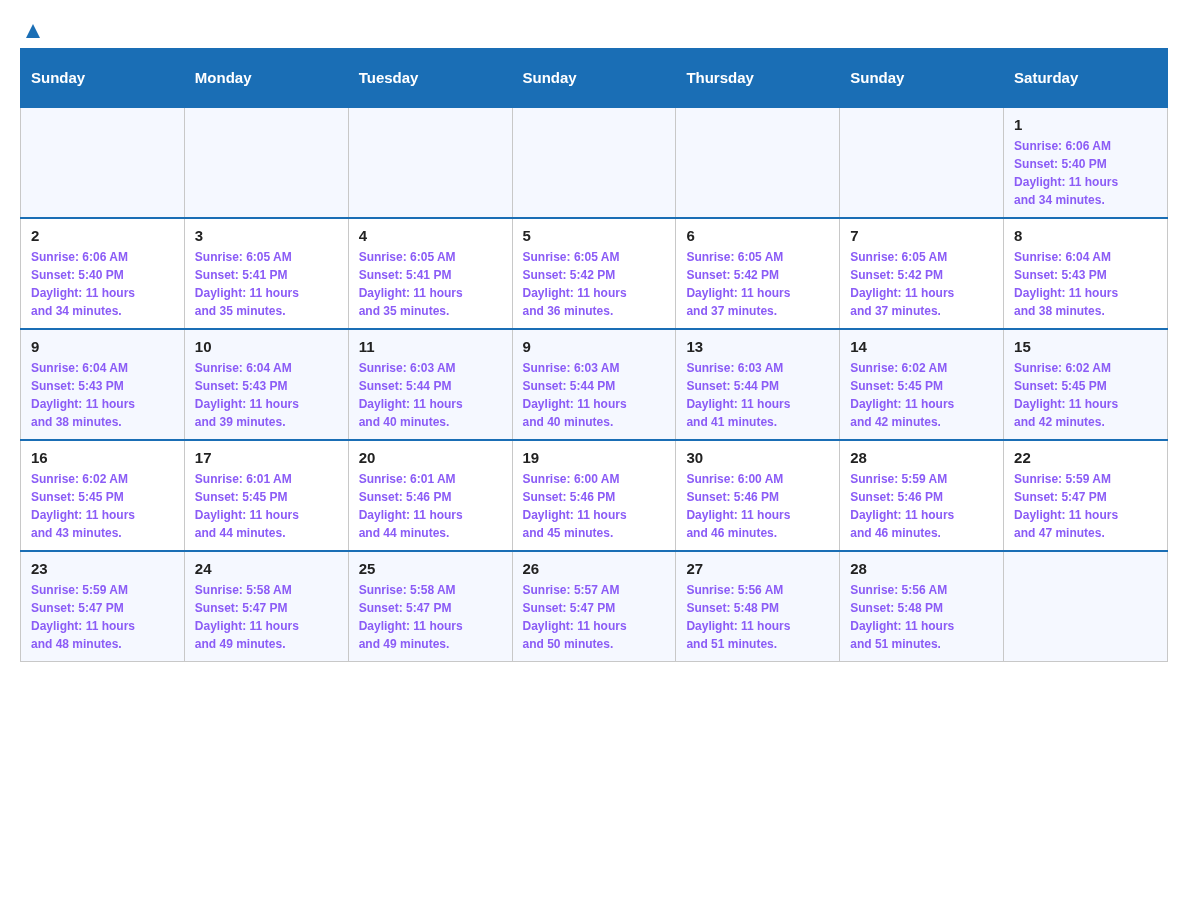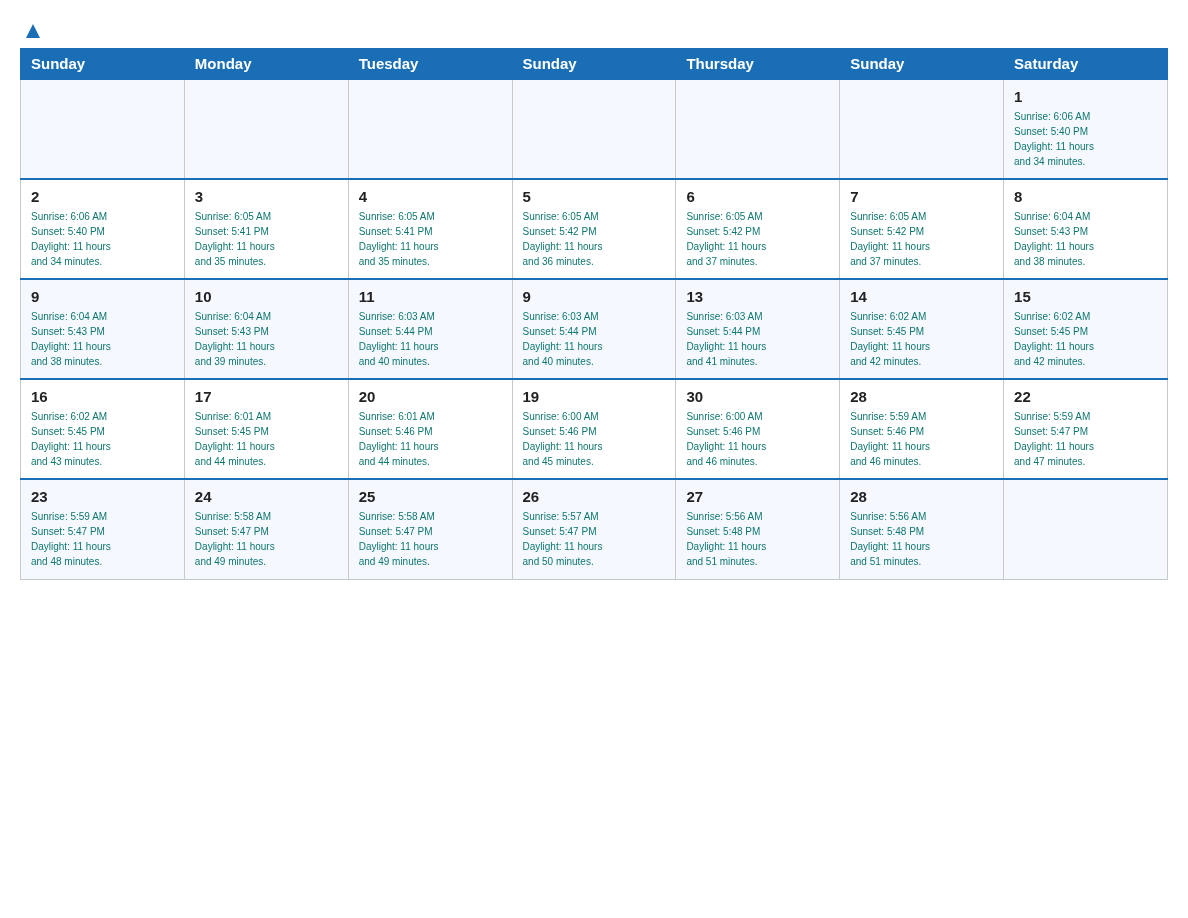--- a/index.html
+++ b/index.html
@@ -44,21 +44,21 @@
       border-collapse: collapse;
       margin-top: 8px;
     }
     .calendar thead tr {
       background-color: #1a6eb5;
     }
     .calendar thead th {
       color: #fff;
       font-size: 15px;
       font-weight: bold;
-      padding: 6px 10px;
+      padding: 20px 10px;
       text-align: left;
       border: 1px solid #1a6eb5;
       margin-left: 37px;
     }
     .calendar tbody tr {
       background-color: #fff;
     }
     .calendar tbody tr:nth-child(odd) {
       background-color: #f5f8ff;
     }
@@ -72,23 +72,24 @@
       width: 14.28%;
       height: 100px;
     }
     .day-number {
       font-size: 15px;
       font-weight: bold;
       margin-bottom: 4px;
       display: block;
     }
     .day-info {
-      font-size: 10px;
-      color: #0f766e;
+      font-size: 12px;
+      color: #8b5cf6;
       line-height: 1.5;
+      font-weight: bold;
     }
   </style>
 </head>
 <body>
 
 <div class="header">
   <div class="logo">
     <div style="display:flex;flex-direction:column;align-items:flex-start;">
       <div style="display:flex;align-items:center;">
         <span class="logo-general"></span>

